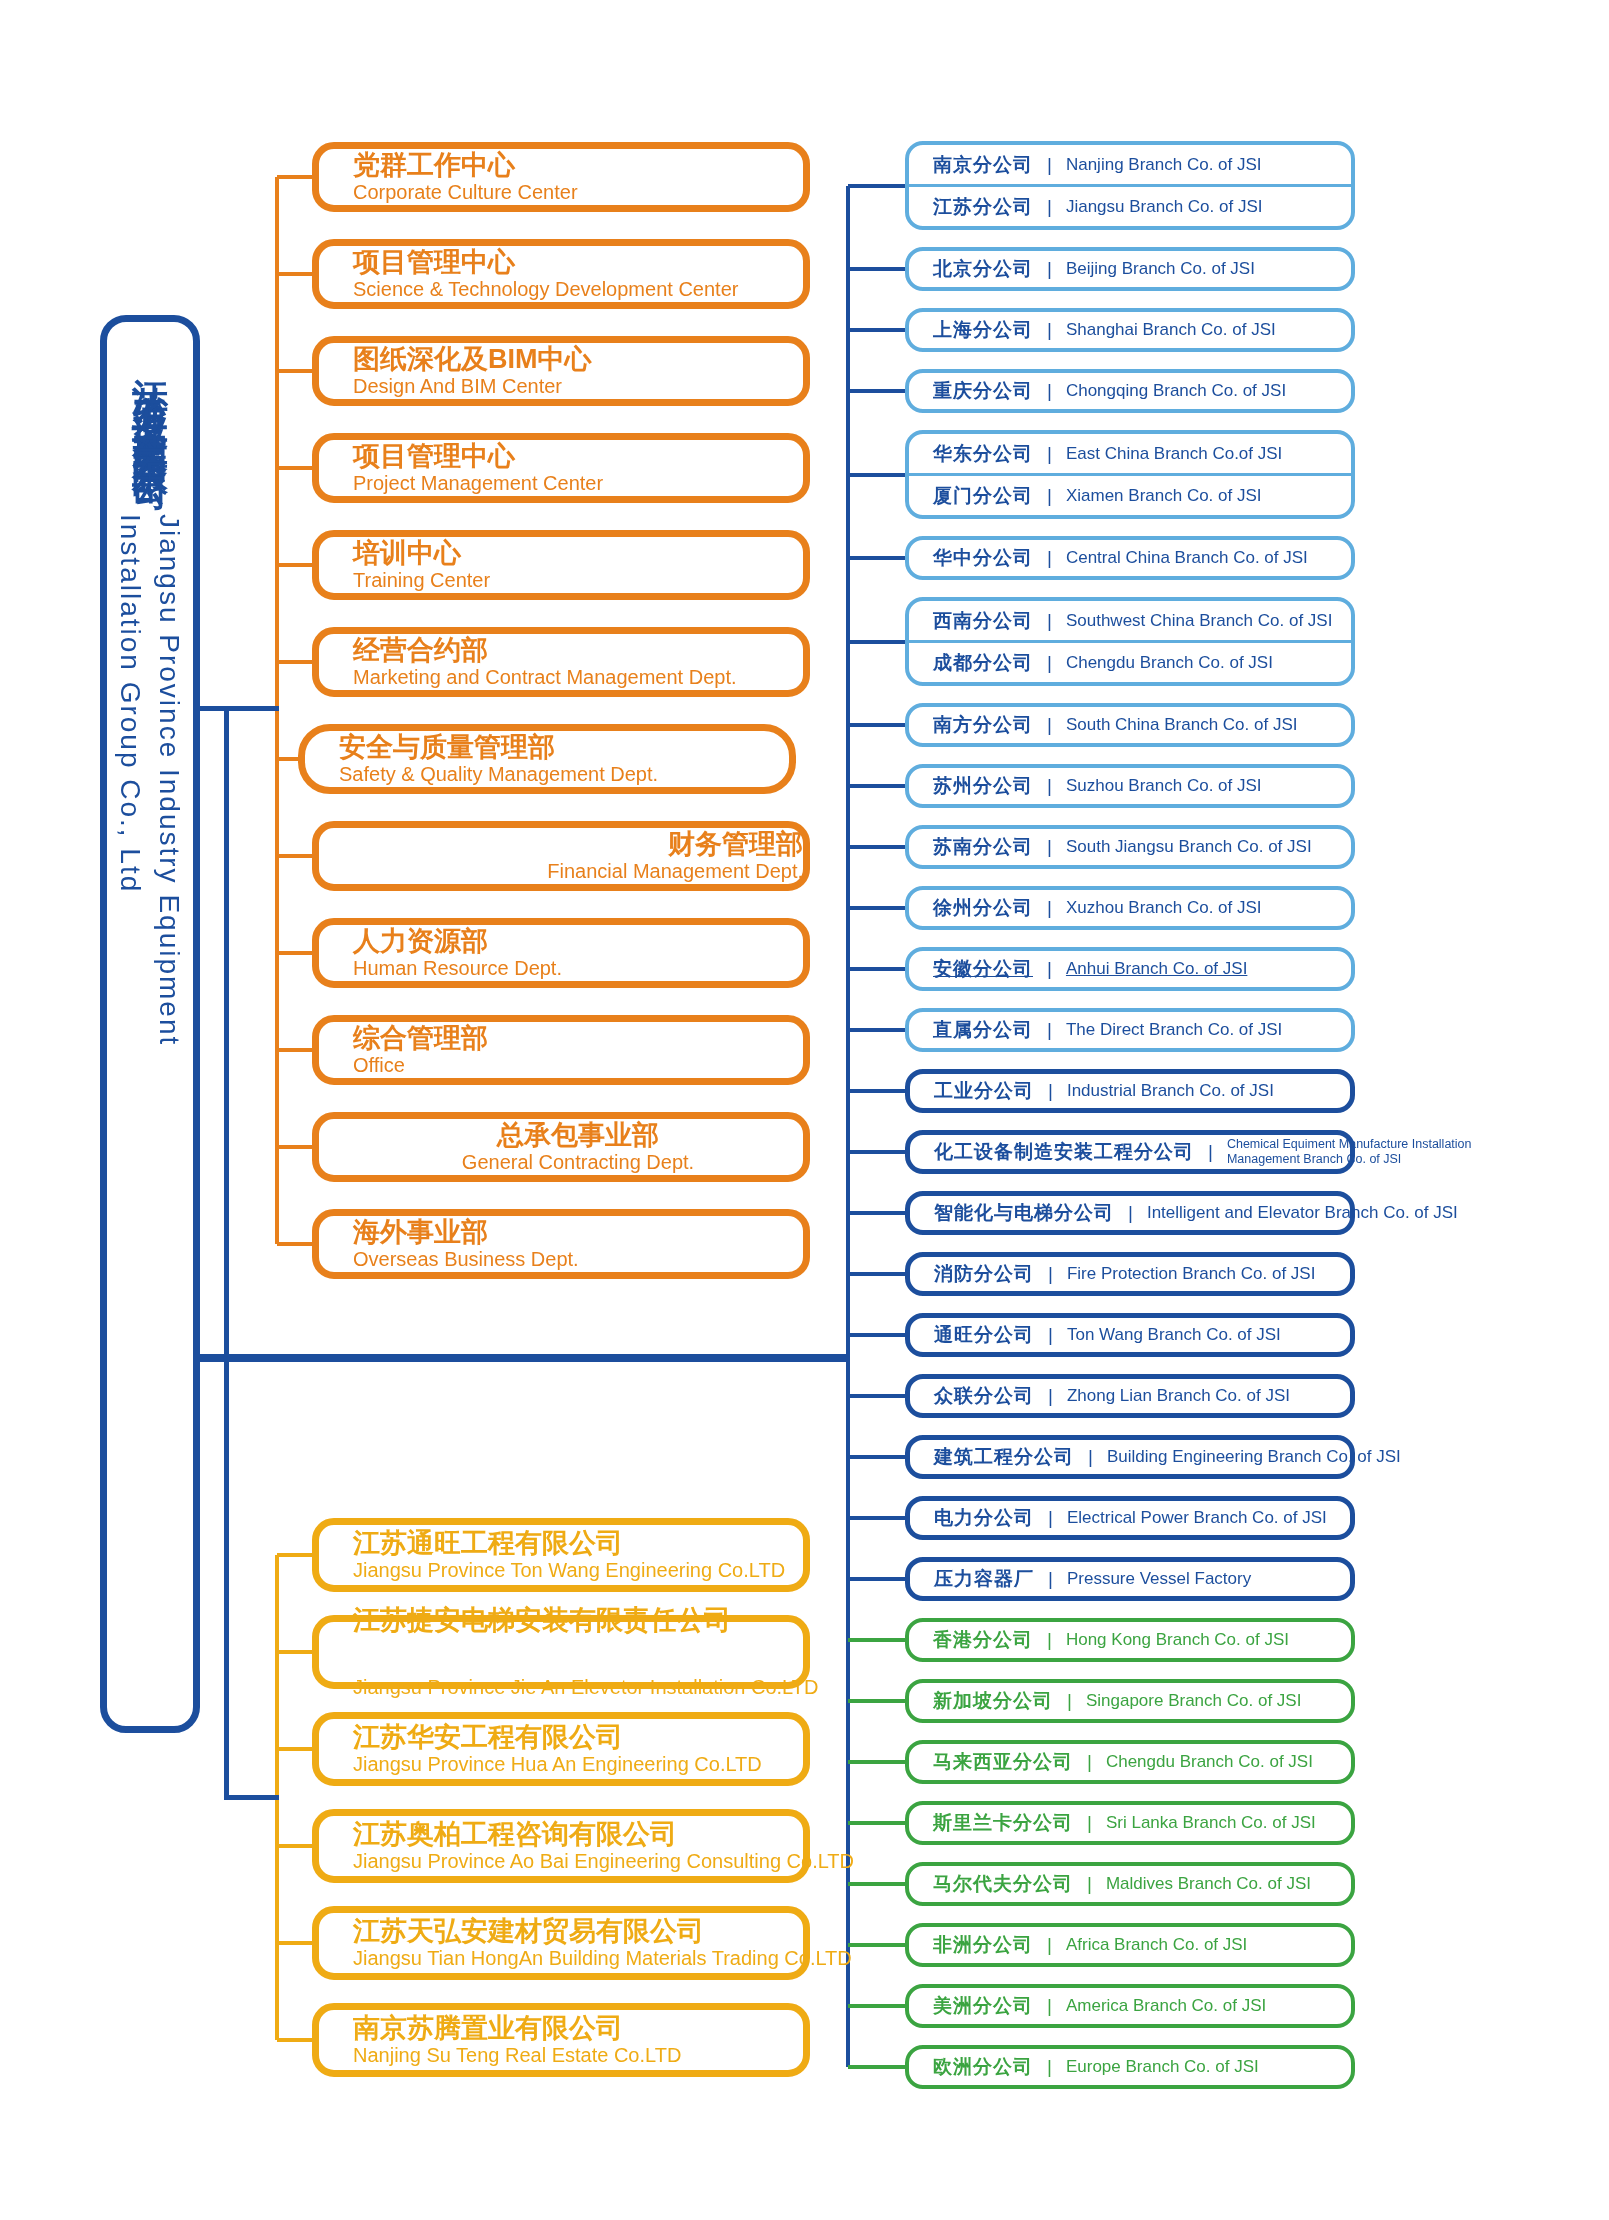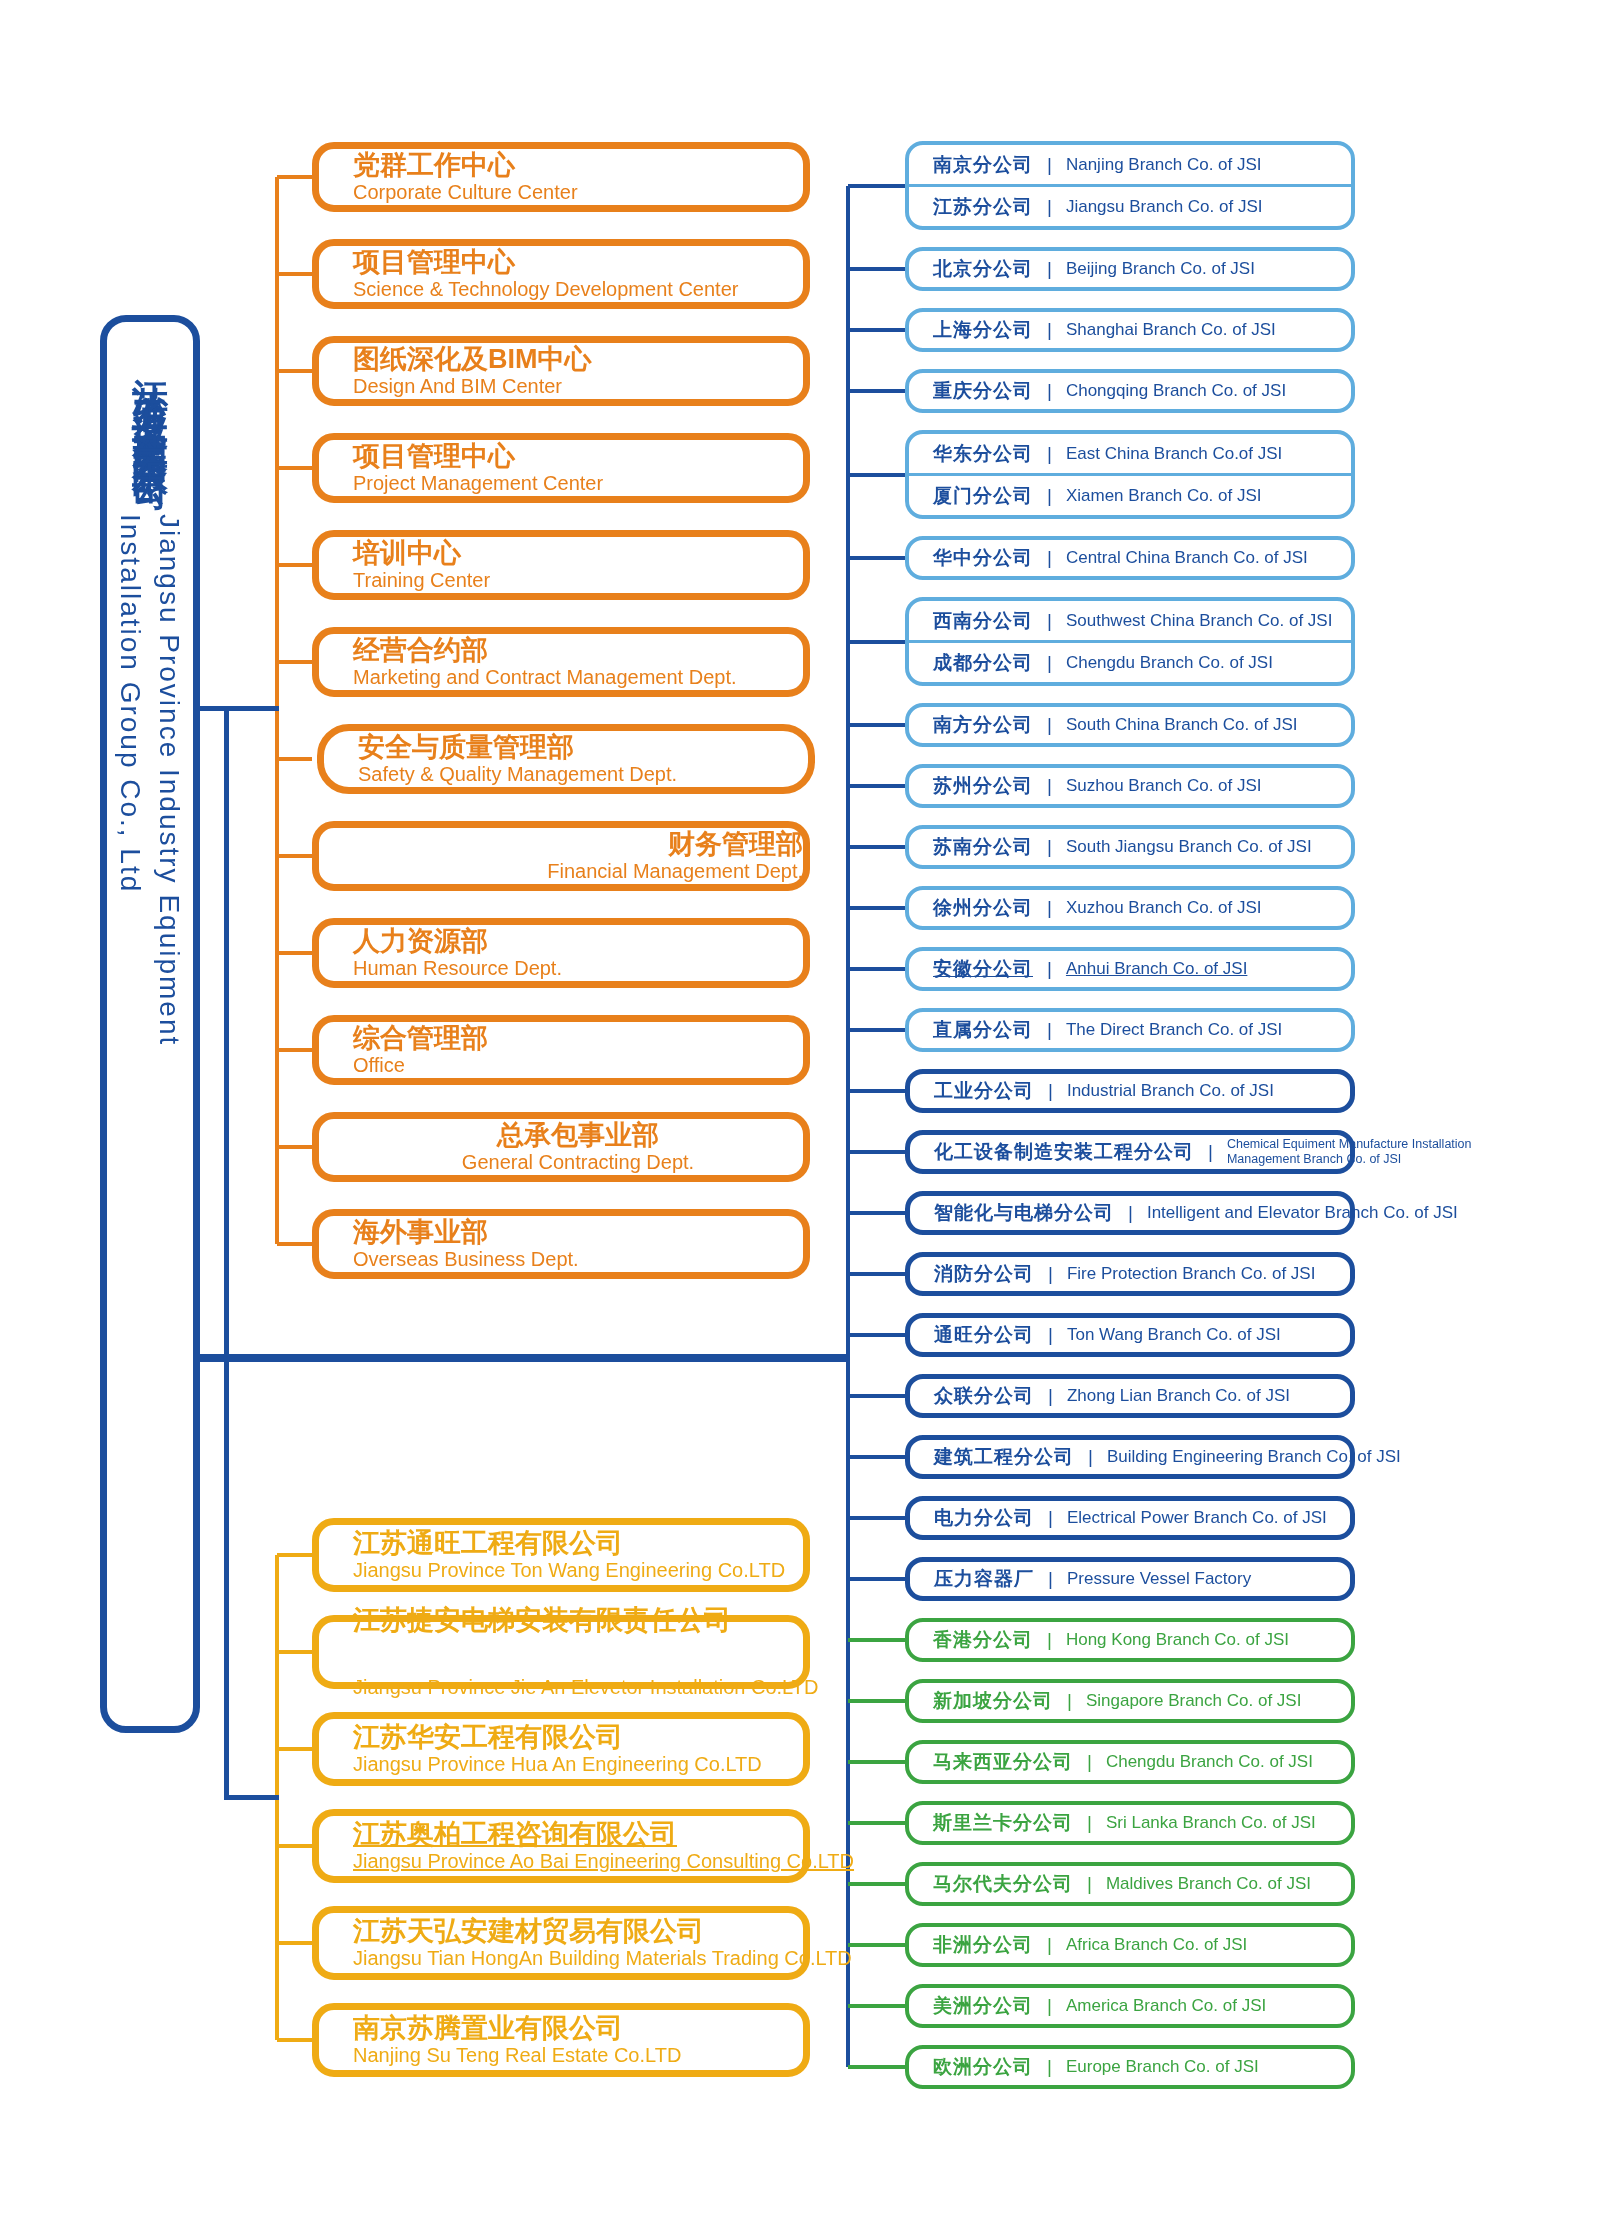--- a/index.html
+++ b/index.html
@@ -67,21 +67,21 @@
       <div class="dept-en">Project Management Center</div>
     </div>
     <div class="box dept-box center" style="left: 312px; top: 530px; width: 498px; height: 70px;">
       <div class="dept-zh">培训中心</div>
       <div class="dept-en">Training Center</div>
     </div>
     <div class="box dept-box center" style="left: 312px; top: 627px; width: 498px; height: 70px;">
       <div class="dept-zh">经营合约部</div>
       <div class="dept-en">Marketing and Contract Management Dept.</div>
     </div>
-    <div class="box dept-box center" style="left: 317px; top: 724px; width: 498px; height: 70px; border-radius: 32px;">
+    <div class="box dept-box center" style="left: 298px; top: 724px; width: 498px; height: 70px; border-radius: 32px;">
       <div class="dept-zh">安全与质量管理部</div>
       <div class="dept-en">Safety &amp; Quality Management Dept.</div>
     </div>
     <div class="box dept-box center" style="left: 312px; top: 821px; width: 498px; height: 70px; align-items: flex-end;">
       <div class="dept-zh">财务管理部</div>
       <div class="dept-en">Financial Management Dept.</div>
     </div>
     <div class="box dept-box center" style="left: 312px; top: 918px; width: 498px; height: 70px;">
       <div class="dept-zh">人力资源部</div>
       <div class="dept-en">Human Resource Dept.</div>
@@ -116,21 +116,21 @@
       <div class="dept-en">Jiangsu Province Ton Wang Engineering Co.LTD</div>
     </div>
     <div class="box dept-box sub" style="left: 312px; top: 1615px; width: 498px; height: 74px; gap: 40px;">
       <div class="dept-zh">江苏捷安电梯安装有限责任公司</div>
       <div class="dept-en">Jiangsu Province Jie An Elevetor Installation Co.LTD</div>
     </div>
     <div class="box dept-box sub" style="left: 312px; top: 1712px; width: 498px; height: 74px;">
       <div class="dept-zh">江苏华安工程有限公司</div>
       <div class="dept-en">Jiangsu Province Hua An Engineering Co.LTD</div>
     </div>
-    <div class="box dept-box sub" style="left: 312px; top: 1809px; width: 498px; height: 74px; text-decoration: underline;">
+    <div class="box dept-box sub" style="left: 312px; top: 1809px; width: 498px; height: 74px;">
       <div class="dept-zh">江苏奥柏工程咨询有限公司</div>
       <div class="dept-en">Jiangsu Province Ao Bai Engineering Consulting Co.LTD</div>
     </div>
     <div class="box dept-box sub" style="left: 312px; top: 1906px; width: 498px; height: 74px;">
       <div class="dept-zh">江苏天弘安建材贸易有限公司</div>
       <div class="dept-en">Jiangsu Tian HongAn Building Materials Trading Co.LTD</div>
     </div>
     <div class="box dept-box sub" style="left: 312px; top: 2003px; width: 498px; height: 74px;">
       <div class="dept-zh">南京苏腾置业有限公司</div>
       <div class="dept-en">Nanjing Su Teng Real Estate Co.LTD</div>

